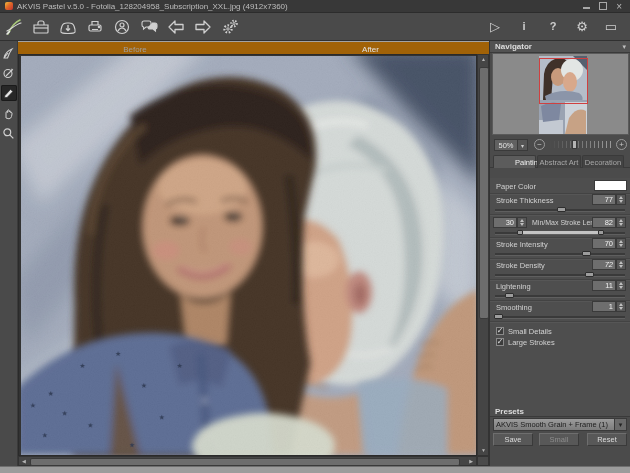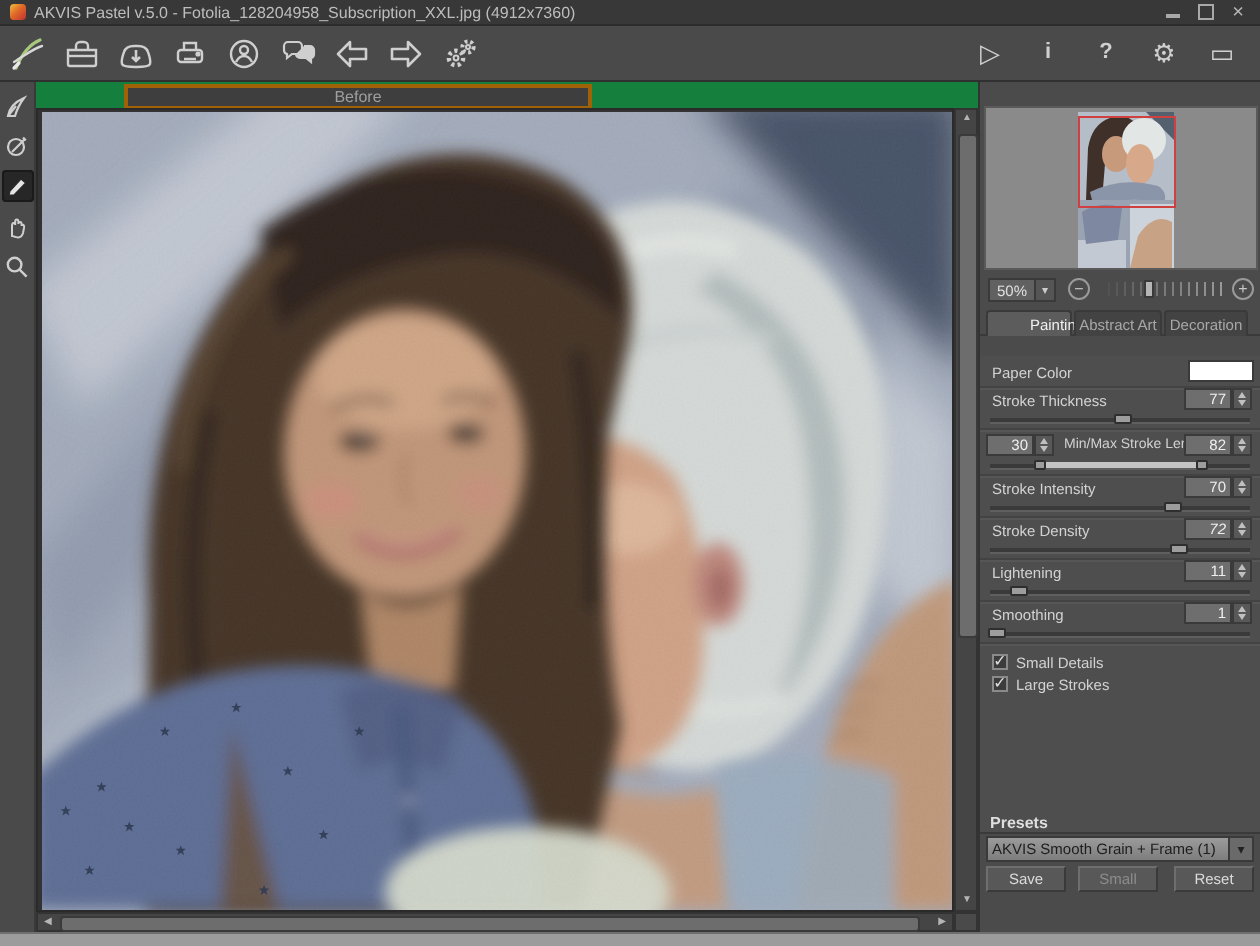--- a/index.html
+++ b/index.html
@@ -1,17 +1,17 @@
 <!DOCTYPE html>
 <html><head>
 <meta charset="utf-8">
 <style>
   html,body{margin:0;padding:0;width:630px;height:473px;overflow:hidden;
     font-family:"Liberation Sans", sans-serif;background:#4a4a4a;}
-  .app{position:absolute;top:0;left:0;width:630px;height:473px;background:#15803d;overflow:hidden;}
+  .app{position:absolute;top:0;left:0;width:630px;height:473px;background:#a3a3a3;overflow:hidden;}
 
   
   .titlebar{position:absolute;top:0;left:0;width:630px;height:13px;background:#383838;
     display:flex;align-items:center;padding:0 5px;box-sizing:border-box;gap:4px;border-bottom:1px solid #2c2c2c;}
   .app-logo{width:8px;height:8px;border-radius:2px;flex:0 0 auto;
     background:linear-gradient(135deg,#f0c040 0%,#e06a28 45%,#c03030 100%);}
   .title-text{font-size:8px;color:#bdbdbd;white-space:nowrap;overflow:hidden;}
   .win-controls{margin-left:auto;display:flex;align-items:center;gap:9px;padding-right:3px;}
   .win-min{width:7px;height:2px;background:#a8a8a8;margin-top:4px;}
   .win-max{width:6px;height:6px;border:1px solid #a8a8a8;}
@@ -28,21 +28,21 @@
   .tb-glyph.small{font-size:11px;font-weight:bold;}
 
   
   .tools-col{position:absolute;top:41px;left:0;width:18px;height:425px;background:#4a4a4a;
     display:flex;flex-direction:column;align-items:center;padding-top:4px;box-sizing:border-box;gap:4px;border-right:1px solid #3a3a3a;}
   .tool-btn{width:16px;height:16px;display:flex;align-items:center;justify-content:center;border-radius:2px;}
   .tool-btn.active{background:#272727;box-shadow:inset 0 0 0 1px #1a1a1a;}
 
   
   .tab{position:absolute;top:42px;height:13px;font-size:8px;display:flex;align-items:center;justify-content:center;
-    box-sizing:border-box;border:2px solid #a16207;margin-left:44px;}
+    box-sizing:border-box;border:7px solid #a16207;}
   .tab-before{left:18px;width:234px;background:#3e3e3e;color:#9f9f9f;}
   .tab-after{left:252px;width:237px;background:#575757;color:#e2e2e2;}
 
   
   .canvas-frame{position:absolute;top:54px;left:18px;width:459px;height:402px;background:#333;
     border:1px solid #2a2a2a;box-sizing:border-box;}
   .canvas-art{position:absolute;top:1px;left:2px;width:455px;height:399px;}
 
   
   .vscroll{position:absolute;top:54px;left:477px;width:12px;height:402px;background:#454545;border:1px solid #333;box-sizing:border-box;}
@@ -259,20 +259,21 @@
       <svg width="13" height="13" viewBox="0 0 13 13">
           <g fill="none" stroke="#cfcfcf" stroke-width="1.2">
         <circle cx="5.3" cy="5.3" r="3.4"></circle>
             <path d="M7.8 7.8 L11.3 11.3"></path>
           </g>
         </svg>
     </span>
   </div>
 
   <div class="tab tab-before">Before</div>
+  <div class="tab tab-after">After</div>
 
   <div class="canvas-frame">
     <svg class="canvas-art" viewBox="0 0 459 402" preserveAspectRatio="none">
       <defs>
         <filter id="soft" x="-30%" y="-30%" width="160%" height="160%">
             <feGaussianBlur stdDeviation="4"></feGaussianBlur>
           </filter>
         <filter id="soft2" x="-30%" y="-30%" width="160%" height="160%">
             <feGaussianBlur stdDeviation="9"></feGaussianBlur>
           </filter>
@@ -380,20 +381,24 @@
   </div>
   <div class="hscroll">
     <span class="sb-arrow" style="left:3px;top:2px;">◀</span>
     <div class="hthumb"></div>
     <span class="sb-arrow" style="right:3px;top:2px;">▶</span>
   </div>
   <div class="scroll-corner"></div>
 
   <div class="right-panel">
 
+    <div class="nav-header">
+      <span class="nav-title">Navigator</span>
+      <span class="nav-dd">▾</span>
+    </div>
     <div class="thumb-area">
       <svg class="thumb-img" viewBox="0 0 48 78" preserveAspectRatio="none">
         <rect width="48" height="78" fill="#b5bdc9"></rect>
         <path d="M34,0 L48,0 L48,14 Z" fill="#55606f"></path>
         <path d="M4,44 L5,18 Q7,6 16,3 Q24,0 29,6 L27,18 Q20,12 14,20 L12,44 Z" fill="#3f3129"></path>
         <ellipse cx="19" cy="21" rx="7" ry="9" fill="#c79a7c"></ellipse>
         <ellipse cx="33" cy="14" rx="11" ry="11" fill="#e2e6e4"></ellipse>
         <ellipse cx="31" cy="26" rx="7" ry="10" fill="#d8a88b"></ellipse>
         <path d="M6,40 Q22,32 40,37 Q45,40 43,46 Q24,41 8,48 Z" fill="#8b95a9"></path>
         <rect x="0" y="44" width="48" height="34" fill="#9aa3b2"></rect>

